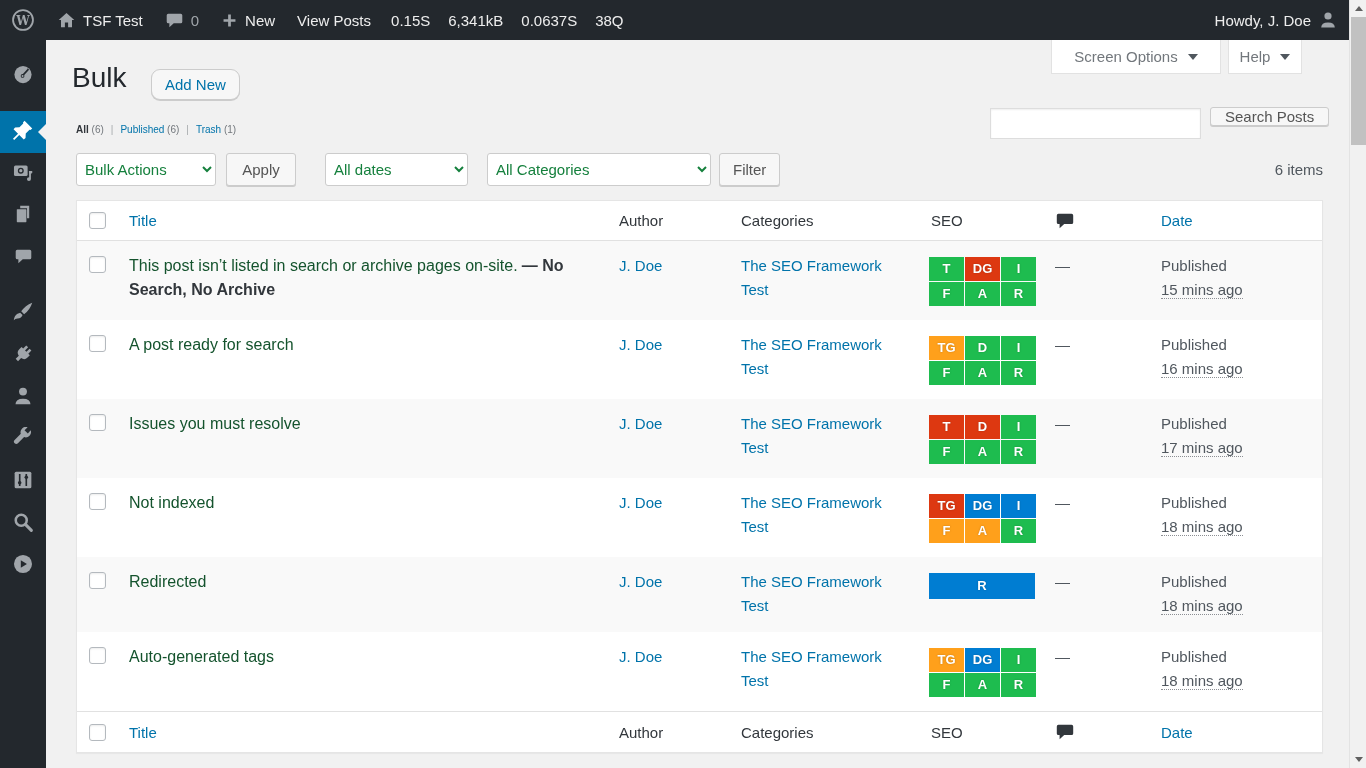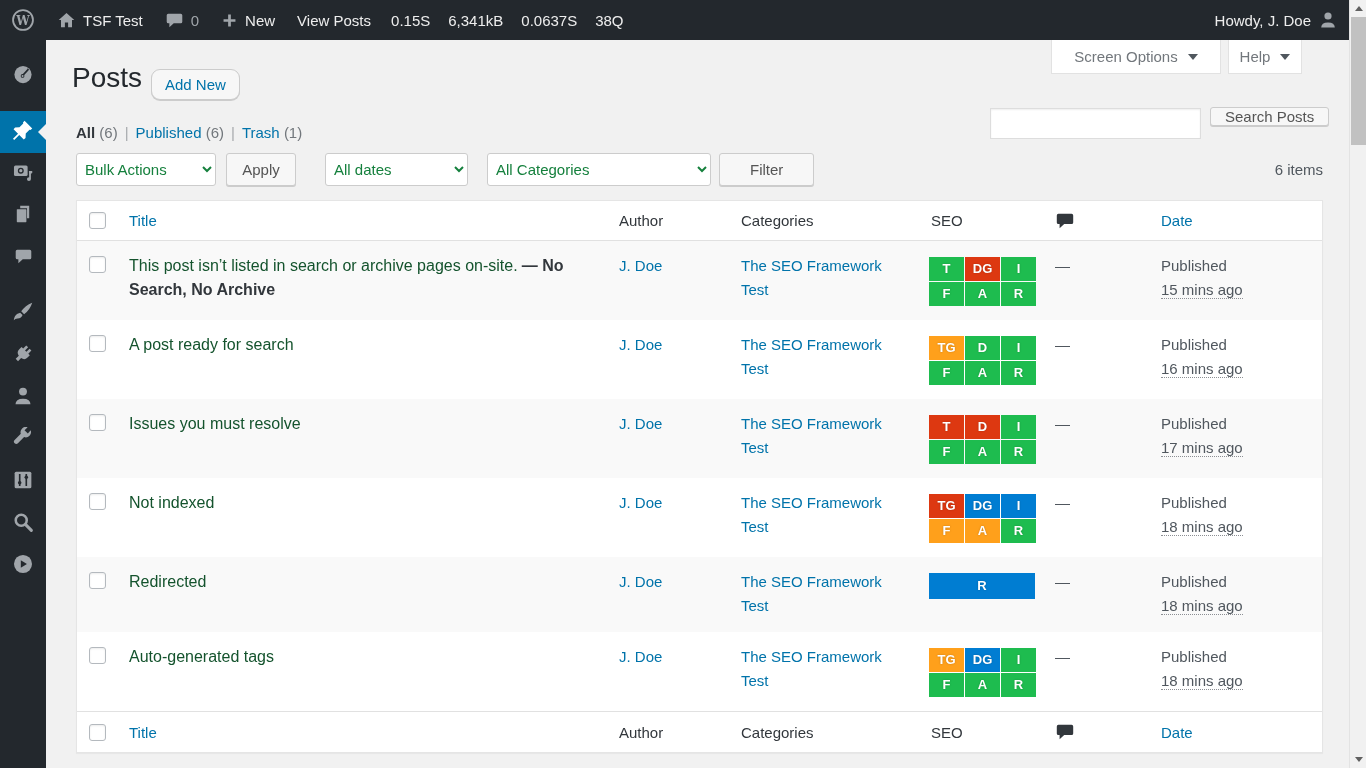--- a/index.html
+++ b/index.html
@@ -37,36 +37,36 @@
   .btn { display:inline-flex; align-items:center; justify-content:center; background:#f7f7f7;
          border:1px solid #ccc; border-radius:3px; color:#555; font-size:15px; cursor:pointer;
          font-family:"Liberation Sans", sans-serif; box-shadow:0 1px 0 #ccc; }
   .btn-add-new { position:absolute; left:151px; top:69px; height:31px; padding:0 13px; color:#0073aa;border-radius:9px; }
   .search-input { position:absolute; left:990px; top:108px; width:211px; height:31px; border:1px solid #ddd;
                   background:#fff; box-shadow:inset 0 1px 2px rgba(0,0,0,.07); font-size:15px; padding:0 8px;
                   font-family:"Liberation Sans", sans-serif; }
   .btn-search { position:absolute; left:1210px; top:107px; height:19px; padding:0 14px; }
 
   
-  .views { position:absolute; left:76px; top:124px; font-size:15px; color:#444; }
+  .views { position:absolute; left:76px; top:124px; font-size:10px; color:#444; }
   .views a { color:#0073aa; text-decoration:none; cursor:pointer; }
   .views .current-view { color:#32373c; font-weight:bold; }
   .views .view-count { color:#72777c; }
   .views .view-sep { color:#a7aaad; margin:0 7px; }
 
   
   .filter-row { position:absolute; left:76px; top:153px; width:1247px; height:34px; }
   .filter-row select { position:absolute; top:0; height:33px; background:#fff; border:1px solid #ccc;
                        border-radius:3px; font-size:15px; color:#15803d; padding:0 4px;
                        font-family:"Liberation Sans", sans-serif; }
   .sel-bulk { left:0; width:140px; }
   .btn-apply { position:absolute; left:150px; top:0; height:33px; width:70px; }
   .sel-dates { left:249px; width:143px; }
   .sel-cats  { left:411px; width:224px; }
-  .btn-filter { position:absolute; left:643px; top:0; height:33px; padding:0 30px; }
+  .btn-filter { position:absolute; left:643px; top:0; height:33px; padding:0 13px; }
   .items-count { position:absolute; right:0; top:8px; font-size:15px; color:#50575e; }
 
   
   .list-table { position:absolute; left:76px; top:200px; width:1247px; background:#fff;
                 border:1px solid #e5e5e5; box-shadow:0 1px 1px rgba(0,0,0,.04); }
   .trow { display:grid; grid-template-columns:44px 498px 122px 188px 126px 106px 1fr; }
   .trow.head { height:40px; align-items:center; border-bottom:1px solid #e1e1e1; }
   .trow.foot { height:41px; align-items:center; border-top:1px solid #e1e1e1; }
   .hcell { font-size:15px; color:#32373c; }
   .hcell.sortable a { color:#0073aa; text-decoration:none; cursor:pointer; }
@@ -250,21 +250,21 @@
 
   <div class="screen-tab tab-screen-options">
     <span>Screen Options</span>
     <span class="tab-caret"></span>
   </div>
   <div class="screen-tab tab-help">
     <span>Help</span>
     <span class="tab-caret"></span>
   </div>
 
-  <h1 class="page-heading">Posts</h1>
+  <h1 class="page-heading">Bulk</h1>
   <button class="btn btn-add-new">Add New</button>
   <input class="search-input" type="text" value="" style="">
   <button class="btn btn-search">Search Posts</button>
 
   <div class="views" id="views-row"><span class="current-view">All</span> <span class="view-count">(6)</span><span class="view-sep">|</span><a class="">Published</a> <span class="view-count">(6)</span><span class="view-sep">|</span><a class="">Trash</a> <span class="view-count">(1)</span></div>
 
   <div class="filter-row">
     <select class="sel-bulk">
       <option>Bulk Actions</option>
     </select>

